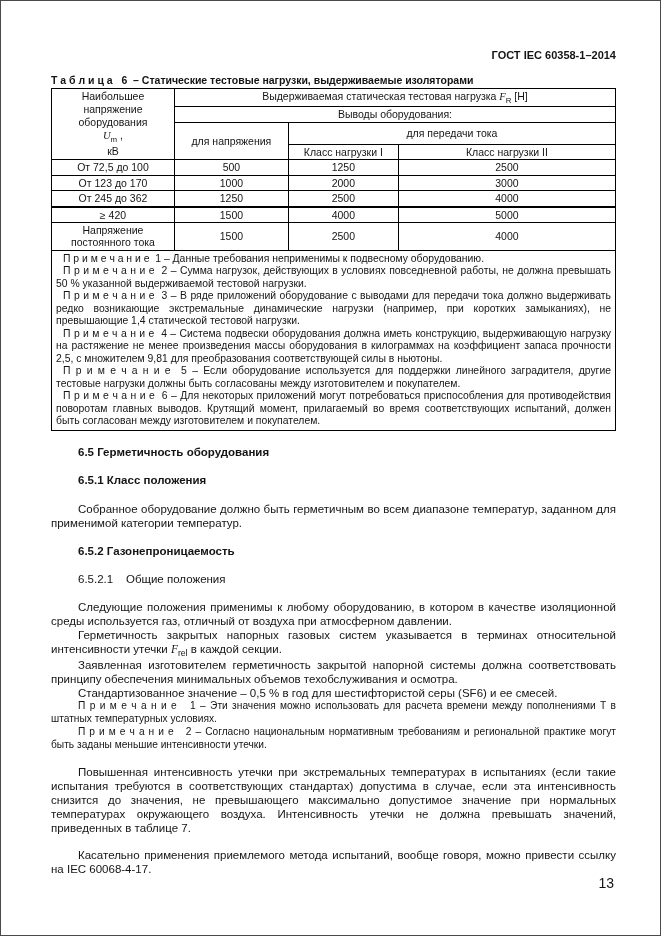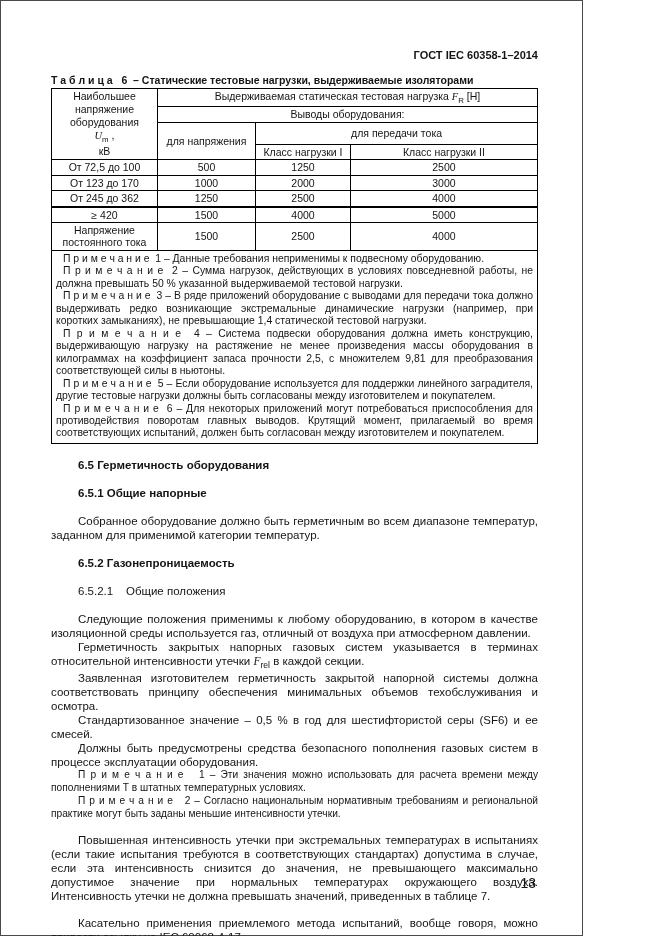--- a/index.html
+++ b/index.html
@@ -1,18 +1,18 @@
 <!DOCTYPE html>
 <html><head>
 <meta charset="utf-8">
 <style>
   * { margin:0; padding:0; box-sizing:border-box; }
   html,body { width:661px; height:936px; }
   body { background:#fff; font-family:"Liberation Sans", sans-serif; color:#141414; }
-  .page { position:relative; width:583px; height:936px; border:1px solid #4a4a4a; background:#fff;
+  .page { position:relative; width:661px; height:936px; border:1px solid #4a4a4a; background:#fff;
           padding:48px 44px 0 50px; }
   .doc-header { text-align:right; font-weight:bold; font-size:11px; margin-bottom:13px; }
   .caption { font-size:10.5px; margin-bottom:2px;font-weight:bold; }
 
   table.t6 { border-collapse:collapse; width:100%; font-size:10.5px; line-height:1.18; table-layout:fixed; }
   table.t6 td { border:1px solid #000; text-align:center; vertical-align:middle; padding:1px 3px; }
   table.t6 td.c1h { line-height:1.25; }
   table.t6 tr.data td { height:15px; }
   table.t6 tr.thick-top td { border-top:2px solid #000; }
   table.t6 td.notes { text-align:left; padding:2px 4px 3px 4px; font-size:10.4px; }
@@ -110,29 +110,28 @@
           <p>П р и м е ч а н и е&nbsp;&nbsp;4 – Система подвески оборудования должна иметь конструкцию, выдерживающую нагрузку на растяжение не менее произведения массы оборудования в килограммах на коэффициент запаса прочности 2,5, с множителем 9,81 для преобразования соответствующей силы в ньютоны.</p>
           <p>П р и м е ч а н и е&nbsp;&nbsp;5 – Если оборудование используется для поддержки линейного заградителя, другие тестовые нагрузки должны быть согласованы между изготовителем и покупателем.</p>
           <p>П р и м е ч а н и е&nbsp;&nbsp;6 – Для некоторых приложений могут потребоваться приспособления для противодействия поворотам главных выводов. Крутящий момент, прилагаемый во время соответствующих испытаний, должен быть согласован между изготовителем и покупателем.</p>
         </td>
       </tr>
     </tbody>
   </table>
 
   <div class="body-text">
     <p class="h">6.5 Герметичность оборудования</p>
-    <p class="h">6.5.1 Общие напорные</p>
+    <p class="h">6.5.1 Класс положения</p>
     <p class="p">Собранное оборудование должно быть герметичным во всем диапазоне температур, заданном для применимой категории температур.</p>
     <p class="h">6.5.2 Газонепроницаемость</p>
     <p class="h plain">6.5.2.1&nbsp;&nbsp;&nbsp;&nbsp;Общие положения</p>
     <p class="p">Следующие положения применимы к любому оборудованию, в котором в качестве изоляционной среды используется газ, отличный от воздуха при атмосферном давлении.</p>
     <p class="p sym"><span>Герметичность закрытых напорных газовых систем указывается в терминах относительной интенсивности утечки </span><i>F</i><sub>rel</sub><span> в каждой секции.</span></p>
     <p class="p">Заявленная изготовителем герметичность закрытой напорной системы должна соответствовать принципу обеспечения минимальных объемов техобслуживания и осмотра.</p>
     <p class="p">Стандартизованное значение – 0,5 % в год для шестифтористой серы (SF6) и ее смесей.</p>
-    <p class="p">Должны быть предусмотрены средства безопасного пополнения газовых систем в процессе эксплуатации оборудования.</p>
     <p class="note-sm">П р и м е ч а н и е&nbsp;&nbsp;&nbsp;1 – Эти значения можно использовать для расчета времени между пополнениями Т в штатных температурных условиях.</p>
     <p class="note-sm">П р и м е ч а н и е&nbsp;&nbsp;&nbsp;2 – Согласно национальным нормативным требованиям и региональной практике могут быть заданы меньшие интенсивности утечки.</p>
     <p class="p gap">Повышенная интенсивность утечки при экстремальных температурах в испытаниях (если такие испытания требуются в соответствующих стандартах) допустима в случае, если эта интенсивность снизится до значения, не превышающего максимально допустимое значение при нормальных температурах окружающего воздуха. Интенсивность утечки не должна превышать значений, приведенных в таблице 7.</p>
     <p class="p gap">Касательно применения приемлемого метода испытаний, вообще говоря, можно привести ссылку на IEC 60068-4-17.</p>
   </div>
 
   <div class="footer">
     <span>13</span>
   </div>
 

